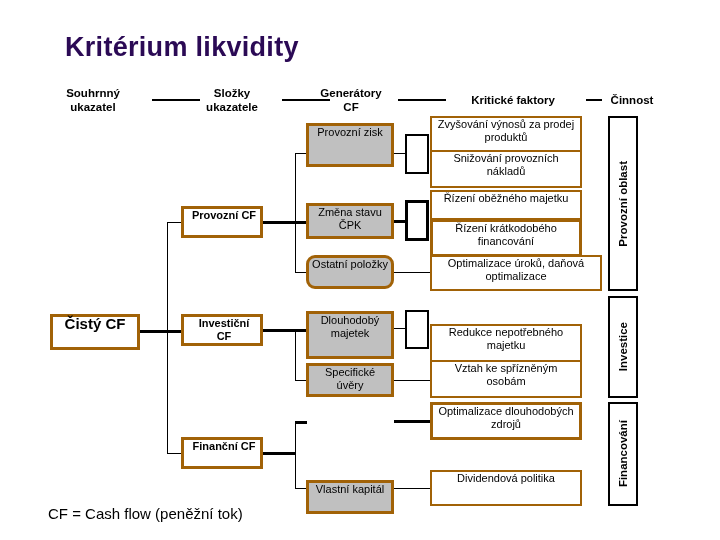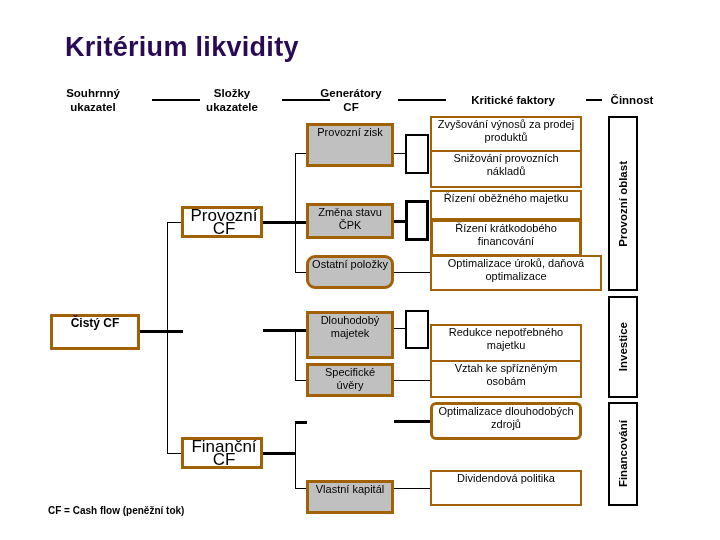--- a/index.html
+++ b/index.html
@@ -30,22 +30,22 @@
     border:2px solid #a16207;background:#ffffff;
     display:flex;align-items:flex-start;justify-content:center;
     text-align:center;color:#000;
     line-height:13px;
     padding:0 2px;
   }
   .box.gray{background:#c0c0c0;}
   .box.b1{border-width:2px;}
   .box.thick{border-width:3px;}
 
-  .lvl1{font-size:12px;font-weight:bold;}
-  .lvl2{font-size:17px;font-weight:normal;padding-left:6px;}
+  .lvl1{font-size:15px;font-weight:bold;}
+  .lvl2{font-size:11px;font-weight:bold;padding-left:6px;}
   .gen{font-size:11px;font-weight:normal;}
   .fac{font-size:11px;font-weight:normal;}
 
   .vbox{
     border:2px solid #000;background:#fff;
     display:flex;align-items:center;justify-content:center;
   }
   .vbox span{
     writing-mode:vertical-rl;transform:rotate(180deg);
     font-size:11.5px;font-weight:bold;white-space:nowrap;color:#000;
@@ -55,21 +55,21 @@
   .hl{background:#000;height:1px;}
   .vl{background:#000;width:1px;}
   .hl3{background:#000;height:3px;}
 
   
   .brk{border:2px solid #000;background:transparent;}
   .brk.thick{border-width:3px;}
 
   
   #foot{
-    left:48px;top:505px;font-size:10px;color:#000;white-space:nowrap;font-weight:bold;
+    left:48px;top:505px;font-size:15px;color:#000;white-space:nowrap;
   }
 </style>
 </head>
 <body>
 
 <div id="stage">
 
   <div class="abs" id="title">Kritérium likvidity</div>
 
   <div class="abs colhead" style="left:38px;top:86px;width:110px;">
@@ -105,20 +105,23 @@
 
   <div class="abs hl3" style="left:140px;top:330px;width:28px;"></div>
   <div class="abs vl" style="left:167px;top:222px;height:232px;"></div>
   <div class="abs hl" style="left:167px;top:222px;width:16px;"></div>
   <div class="abs hl" style="left:167px;top:453px;width:16px;"></div>
   <div class="abs hl3" style="left:167px;top:330px;width:16px;"></div>
 
   <div class="abs box thick lvl2" style="left:181px;top:206px;width:82px;height:32px;">
     <span>Provozní CF</span>
   </div>
+  <div class="abs box thick lvl2" style="left:181px;top:314px;width:82px;height:32px;">
+    <span>Investiční CF</span>
+  </div>
   <div class="abs box thick lvl2" style="left:181px;top:437px;width:82px;height:32px;">
     <span>Finanční CF</span>
   </div>
 
   <div class="abs hl3" style="left:263px;top:221px;width:33px;"></div>
   <div class="abs vl" style="left:295px;top:153px;height:120px;"></div>
   <div class="abs hl" style="left:295px;top:153px;width:12px;"></div>
   <div class="abs hl" style="left:295px;top:272px;width:12px;"></div>
   <div class="abs hl3" style="left:295px;top:221px;width:12px;"></div>
 
@@ -183,21 +186,21 @@
   <div class="abs box b1 fac" style="left:430px;top:255px;width:172px;height:36px;">
     <span>Optimalizace úroků, daňová optimalizace</span>
   </div>
 
   <div class="abs box b1 fac" style="left:430px;top:324px;width:152px;height:38px;">
     <span>Redukce nepotřebného majetku</span>
   </div>
   <div class="abs box b1 fac" style="left:430px;top:360px;width:152px;height:38px;">
     <span>Vztah ke spřízněným osobám</span>
   </div>
-  <div class="abs box thick fac" style="left:430px;top:402px;width:152px;height:38px;border-radius:6px;">
+  <div class="abs box thick fac" style="left:430px;top:402px;width:152px;height:38px;">
     <span>Optimalizace dlouhodobých zdrojů</span>
   </div>
   <div class="abs box b1 fac" style="left:430px;top:470px;width:152px;height:36px;">
     <span>Dividendová politika</span>
   </div>
 
   <div class="abs vbox" style="left:608px;top:116px;width:30px;height:175px;">
     <span>Provozní oblast</span>
   </div>
   <div class="abs vbox" style="left:608px;top:296px;width:30px;height:102px;">

